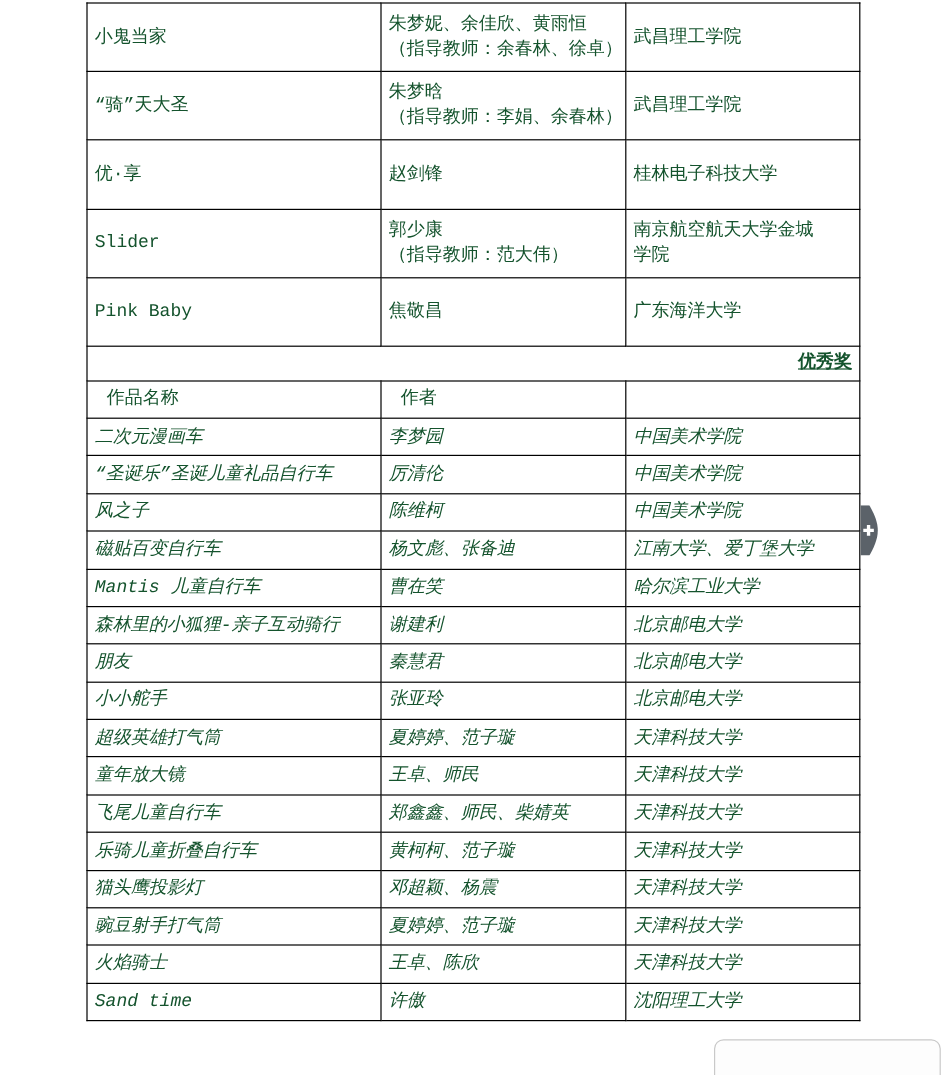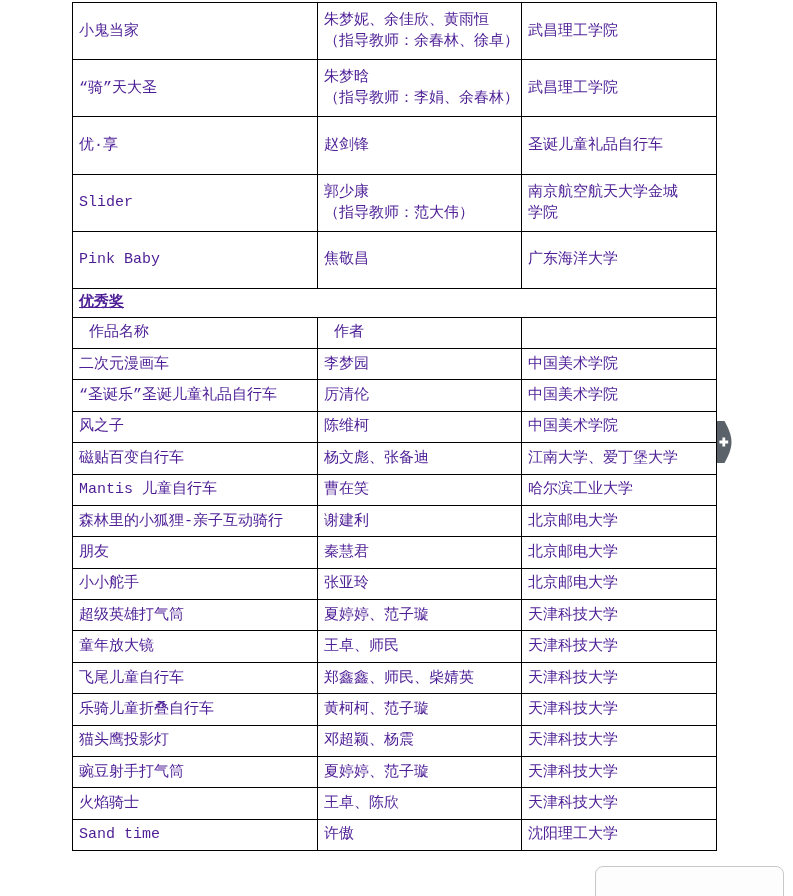--- a/index.html
+++ b/index.html
@@ -6,21 +6,21 @@
     margin: 0; padding: 0;
     width: 793px; height: 896px;
     overflow: hidden;
     background: #ffffff;
   }
   .page {
     position: relative;
     width: 731px; height: 896px;
     background: #ffffff;
     font-family: "Liberation Mono", "DejaVu Sans Mono", monospace;
-    color: #4c1d95;
+    color: #14532d;
     border-radius: 26px;
   }
   table.award-table {
     position: absolute;
     left: 72px; top: 2px;
     width: 644px;
     border-collapse: collapse;
     table-layout: fixed;
   }
   .award-table td {
@@ -28,27 +28,27 @@
     padding: 0 6px;
     vertical-align: middle;
     font-size: 15px;
     line-height: 21px;
     overflow: hidden;
     white-space: nowrap;
   }
   tbody.top-rows td { height: 56.2px; }
   tr.section-row td {
     height: 28px;
-    text-align: left;
+    text-align: right;
     font-weight: bold;
     font-size: 15px;
     text-decoration: underline;
   }
   tr.cols-header-row td { height: 30px; padding-left: 16px; }
-  tbody.data-rows td { height: 30.4px; }
+  tbody.data-rows td { height: 30.4px; font-style: italic; }
   .cell-line { white-space: nowrap; }
   
   .side-tab {
     position: absolute;
     left: 717px; top: 421px;
     width: 15px; height: 42px;
     cursor: pointer;
   }
   
   .corner-overlay {
@@ -99,21 +99,21 @@
           </td>
         </tr>
         <tr>
           <td>
             <div class="cell-line">优·享</div>
           </td>
           <td>
             <div class="cell-line">赵剑锋</div>
           </td>
           <td>
-            <div class="cell-line">圣诞儿童礼品自行车</div>
+            <div class="cell-line">桂林电子科技大学</div>
           </td>
         </tr>
         <tr>
           <td>
             <div class="cell-line">Slider</div>
           </td>
           <td>
             <div class="cell-line">郭少康</div>
             <div class="cell-line">（指导教师：范大伟）</div>
           </td>

